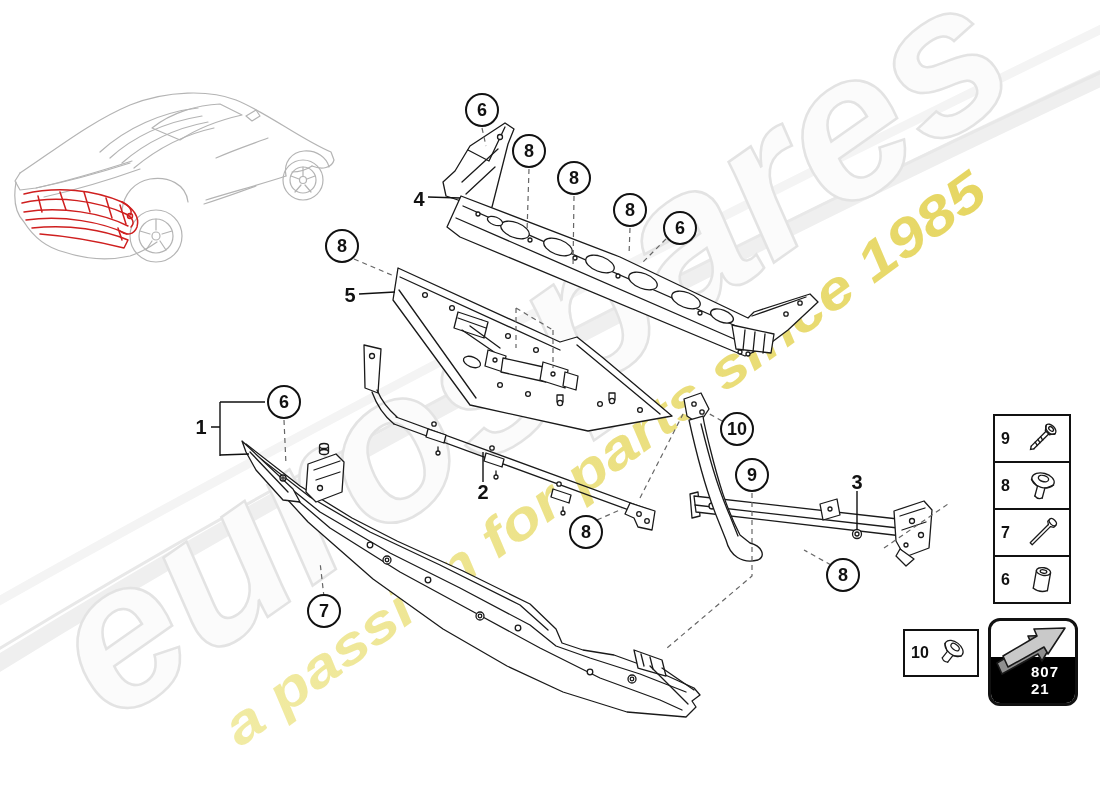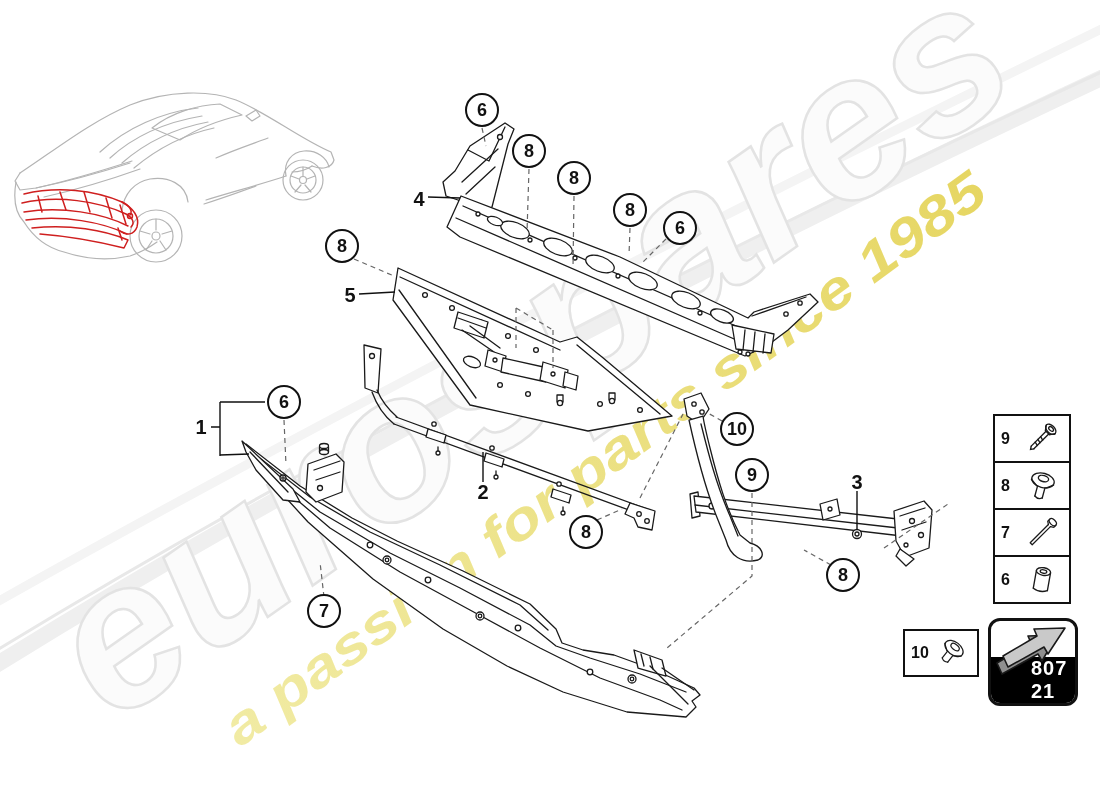--- a/index.html
+++ b/index.html
@@ -17,21 +17,21 @@
                border-bottom:2px solid #111;box-sizing:border-box;}
   .legend-cell:last-child{border-bottom:none;}
   .legend-num{font-weight:bold;font-size:16px;width:18px;flex:none;}
   .legend-extra{position:absolute;left:903px;top:629px;width:76px;height:48px;box-sizing:border-box;
                 border:2px solid #111;background:#fff;display:flex;align-items:center;padding:1px 2px 1px 6px;}
   .codebox{position:absolute;left:988px;top:618px;width:90px;height:88px;box-sizing:border-box;
            border:3px solid #111;border-radius:12px;background:#fff;overflow:hidden;
            display:flex;flex-direction:column;}
   .codebox .art{flex:1;position:relative;}
   .codebox .band{height:46px;background:#000;color:#fff;display:flex;align-items:center;
-                 justify-content:center;font-weight:bold;font-size:20px;letter-spacing:1px;padding-left:40px;}
+                 justify-content:center;font-weight:bold;font-size:15px;letter-spacing:1px;padding-left:40px;}
 </style>
 </head>
 <body>
 
 <div class="stage">
 
   <svg class="scene" width="1100" height="800" viewBox="0 0 1100 800">
     <defs>
       <linearGradient id="tg" x1="0" y1="0" x2="1" y2="0">
         <stop offset="0" stop-color="#f1eba4"></stop>

